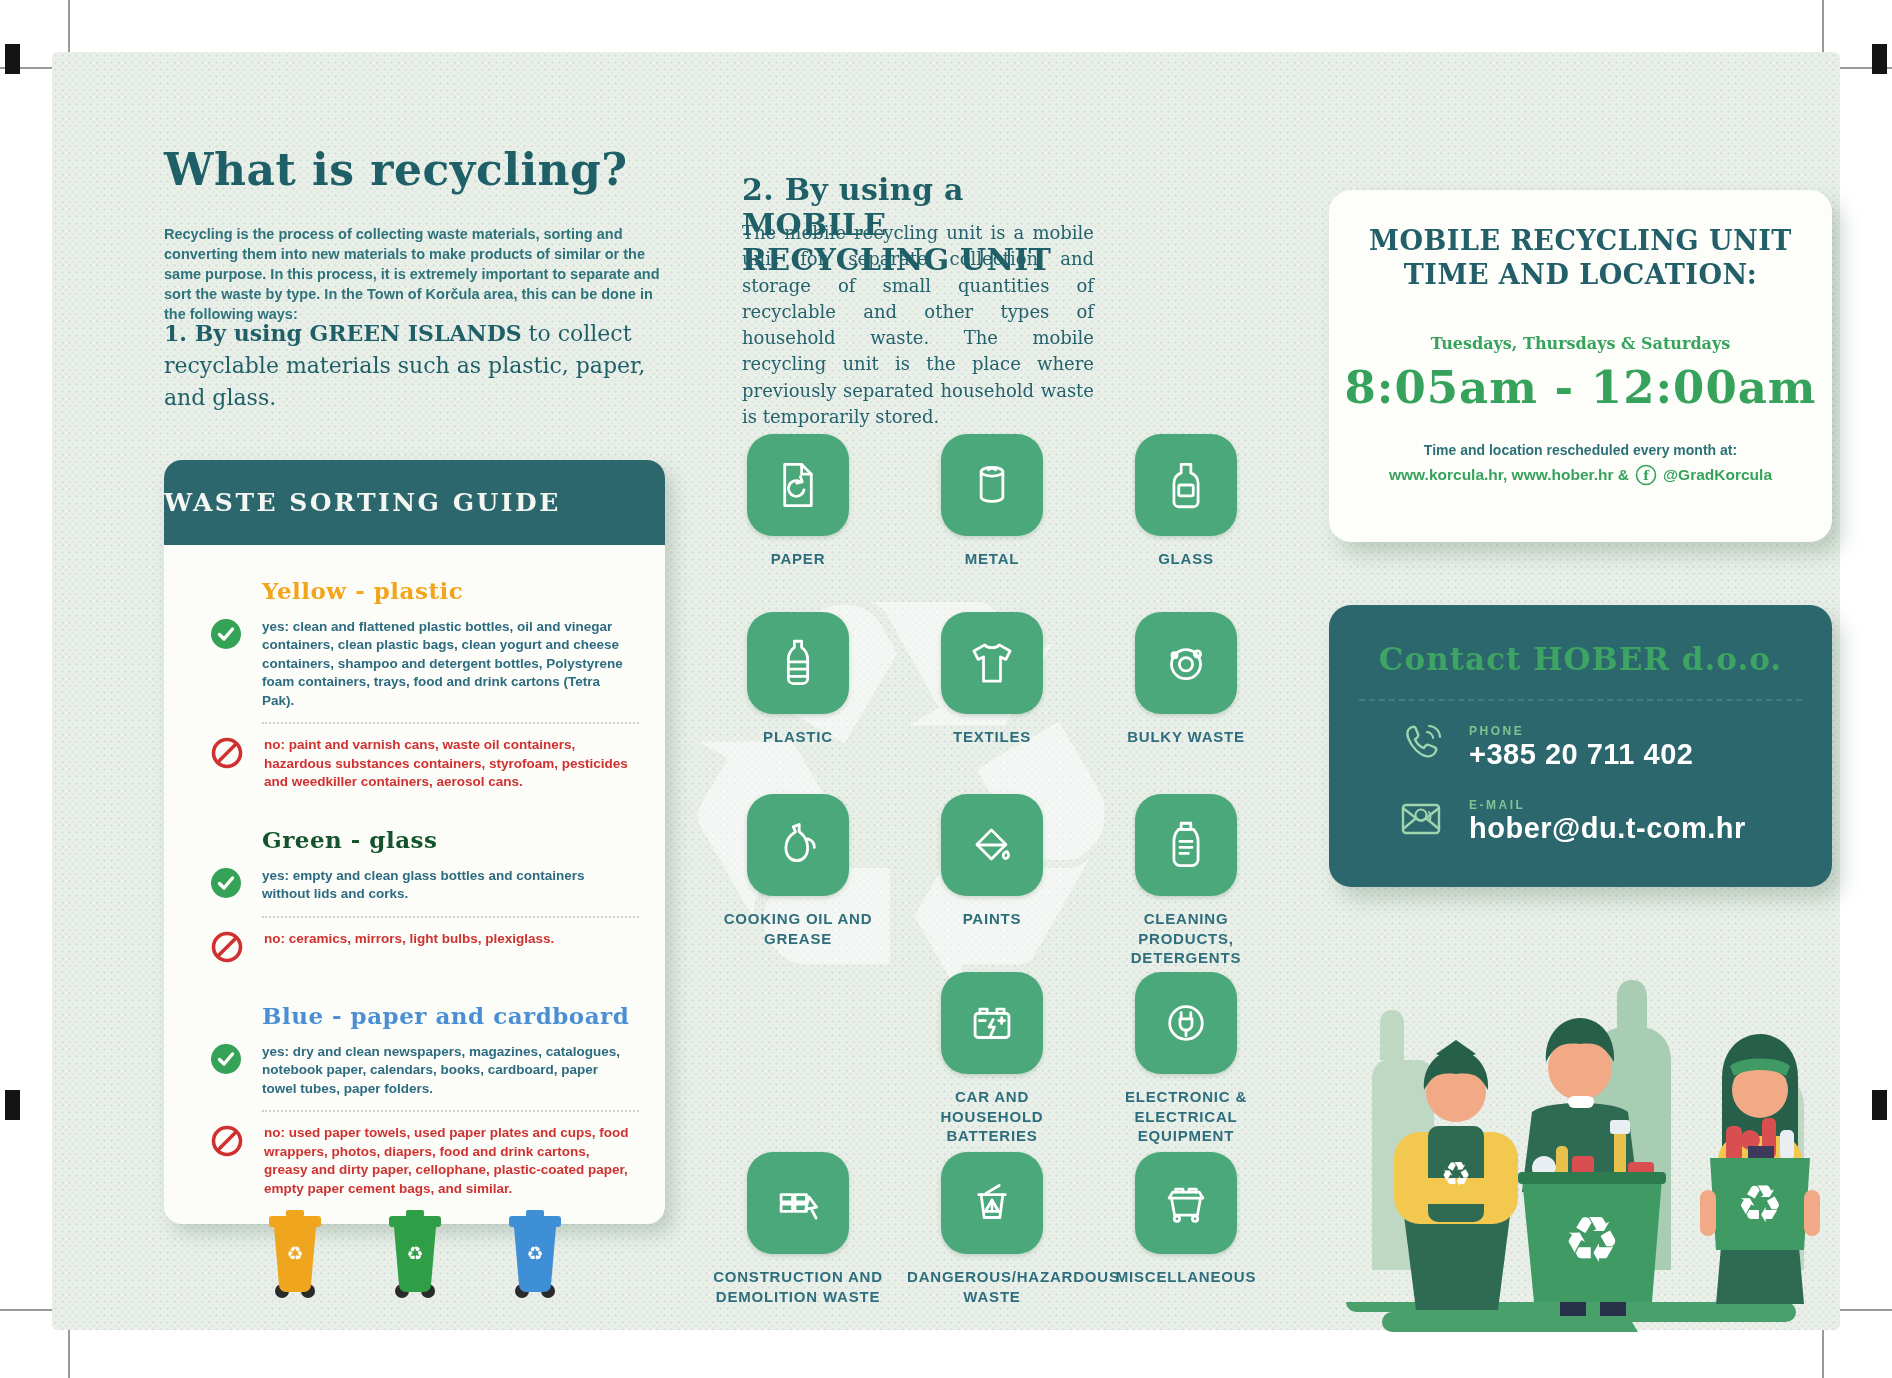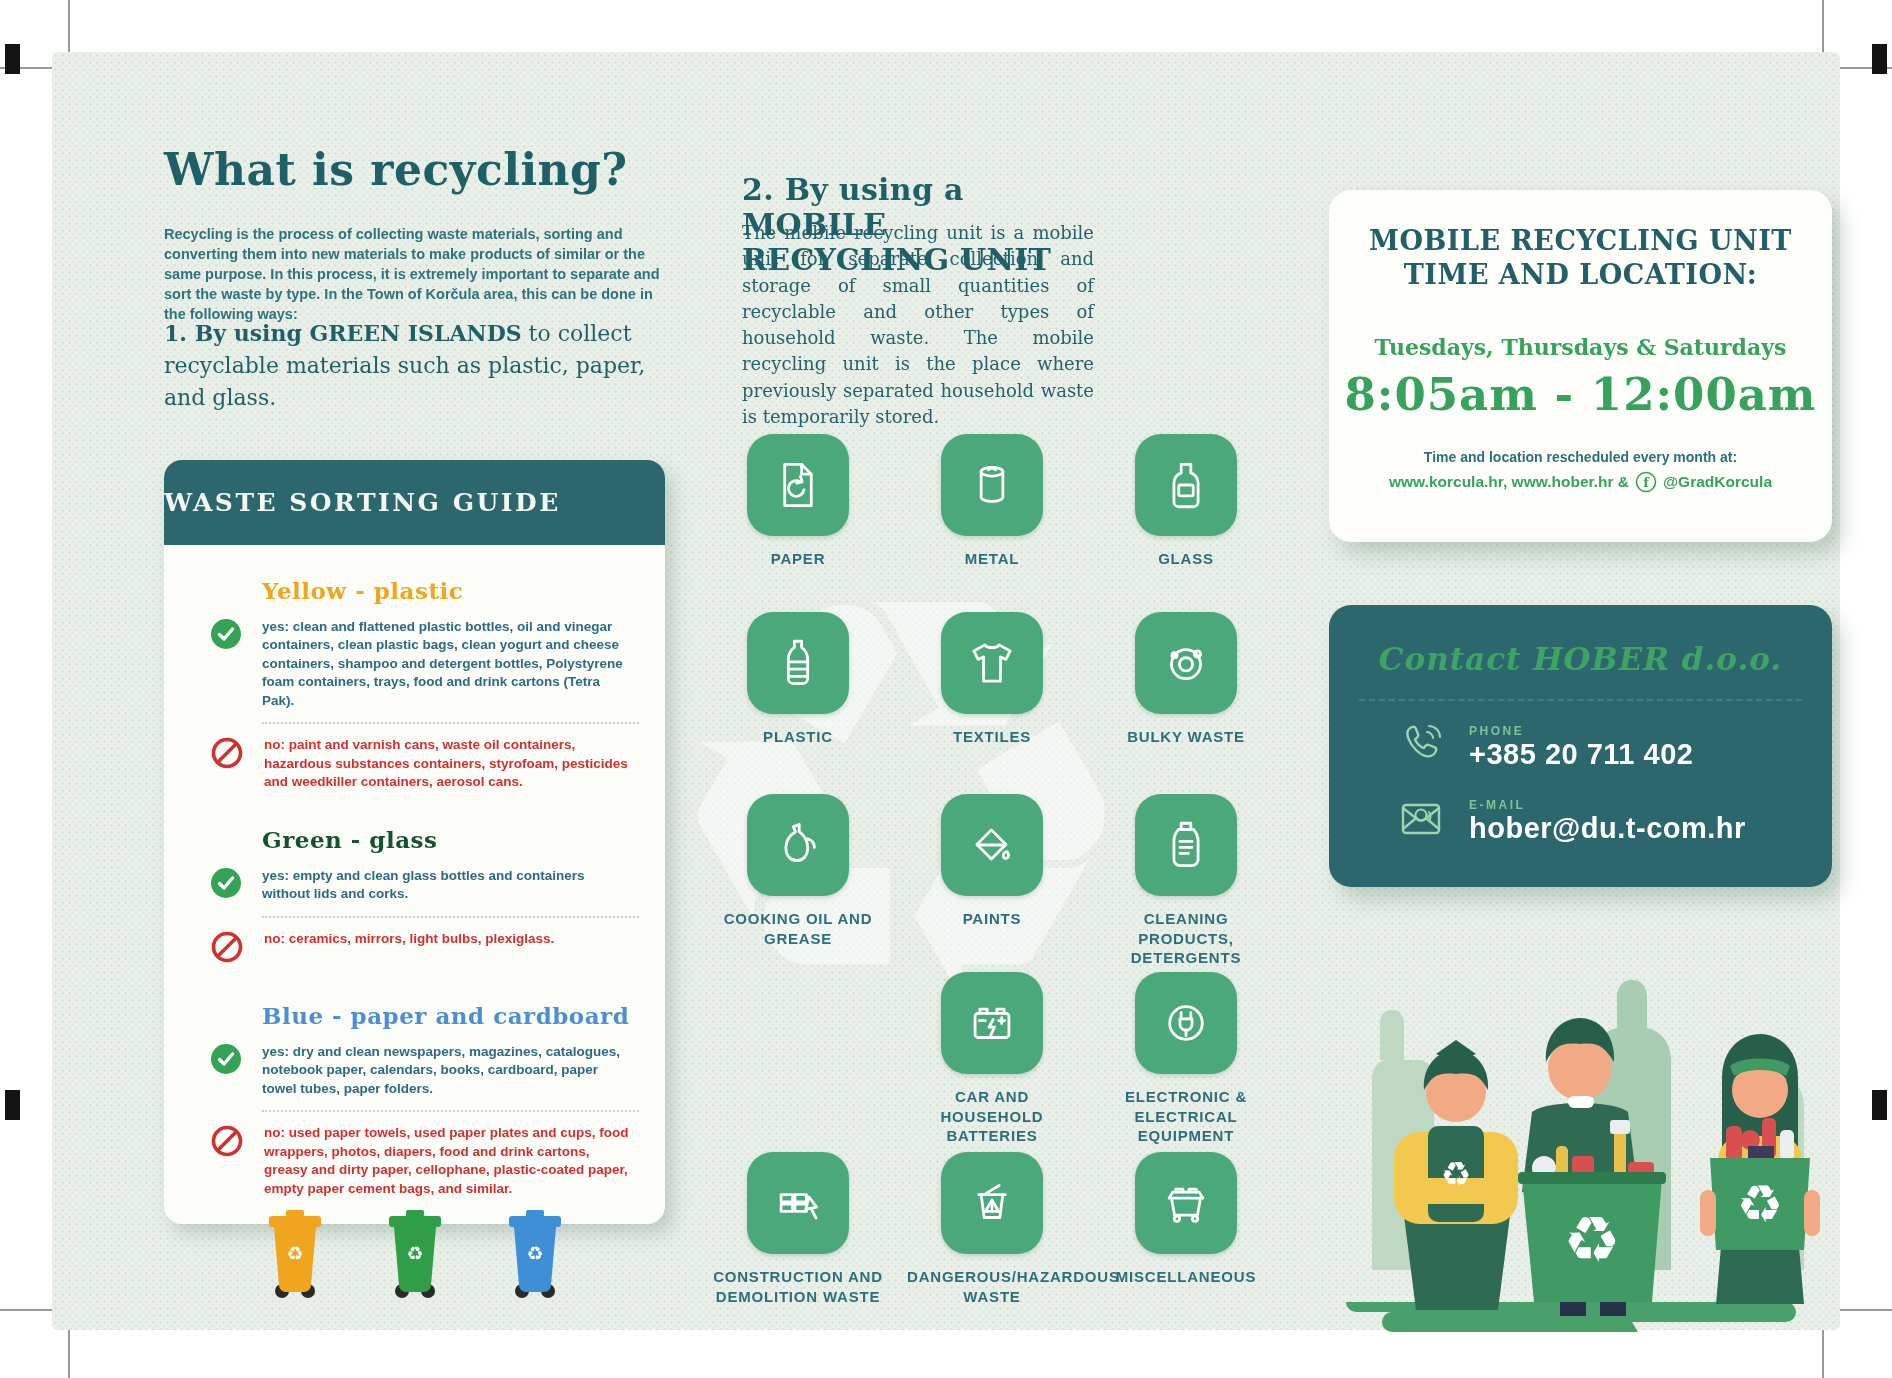--- a/index.html
+++ b/index.html
@@ -52,29 +52,29 @@
   .tile{display:inline-flex;width:102px;height:102px;border-radius:26px;background:#4aa87a;
         align-items:center;justify-content:center;box-shadow:0 2px 4px rgba(80,120,95,.25);}
   .tile svg{stroke:#ffffff;fill:none;stroke-width:2.3;stroke-linecap:round;stroke-linejoin:round;}
   .clabel{margin-top:13px;font-size:15px;font-weight:bold;letter-spacing:.8px;
           line-height:1.3;color:#2e6e7c;}
   
   #sched{position:absolute;left:1277px;top:138px;width:503px;height:352px;background:#fdfefa;
          border-radius:22px;box-shadow:10px 12px 20px rgba(95,130,110,.32);text-align:center;}
   #sched-title{margin-top:34px;font-size:27px;line-height:1.25;font-weight:bold;color:#235f68;
                letter-spacing:.5px;}
-  #sched-days{margin-top:42px;font-size:22px;font-weight:bold;color:#37a25c;}
+  #sched-days{margin-top:42px;font-size:16px;font-weight:bold;color:#37a25c;}
   #sched-hours{margin-top:8px;font-size:45px;font-weight:bold;color:#37a25c;letter-spacing:1px;}
   #sched-note{margin-top:28px;font-size:14px;font-weight:bold;color:#2c7078;}
   #sched-links{margin-top:6px;font-size:15.5px;font-weight:bold;color:#37a25c;
                display:flex;align-items:center;justify-content:center;gap:6px;}
   #contact{position:absolute;left:1277px;top:553px;width:503px;height:282px;background:#2c676d;
            border-radius:22px;box-shadow:10px 12px 20px rgba(95,130,110,.32);}
   #contact-title{margin-top:36px;text-align:center;font-size:31px;font-weight:bold;color:#3da463;
-                 letter-spacing:1px;font-style:italic;}
+                 letter-spacing:1px;}
   #contact-sep{border-top:2px dashed rgba(255,255,255,.14);margin:22px 30px 0 30px;}
   .crow{display:flex;align-items:center;gap:22px;margin:18px 0 0 66px;}
   .crow .ic{flex:0 0 52px;}
   .clab{font-size:12px;font-weight:bold;letter-spacing:2.5px;color:#7fc493;}
   .cval{font-size:29px;font-weight:bold;color:#ffffff;letter-spacing:.5px;}
   #illu{position:absolute;left:1280px;top:898px;}
 </style>
 </head>
 <body>
 

